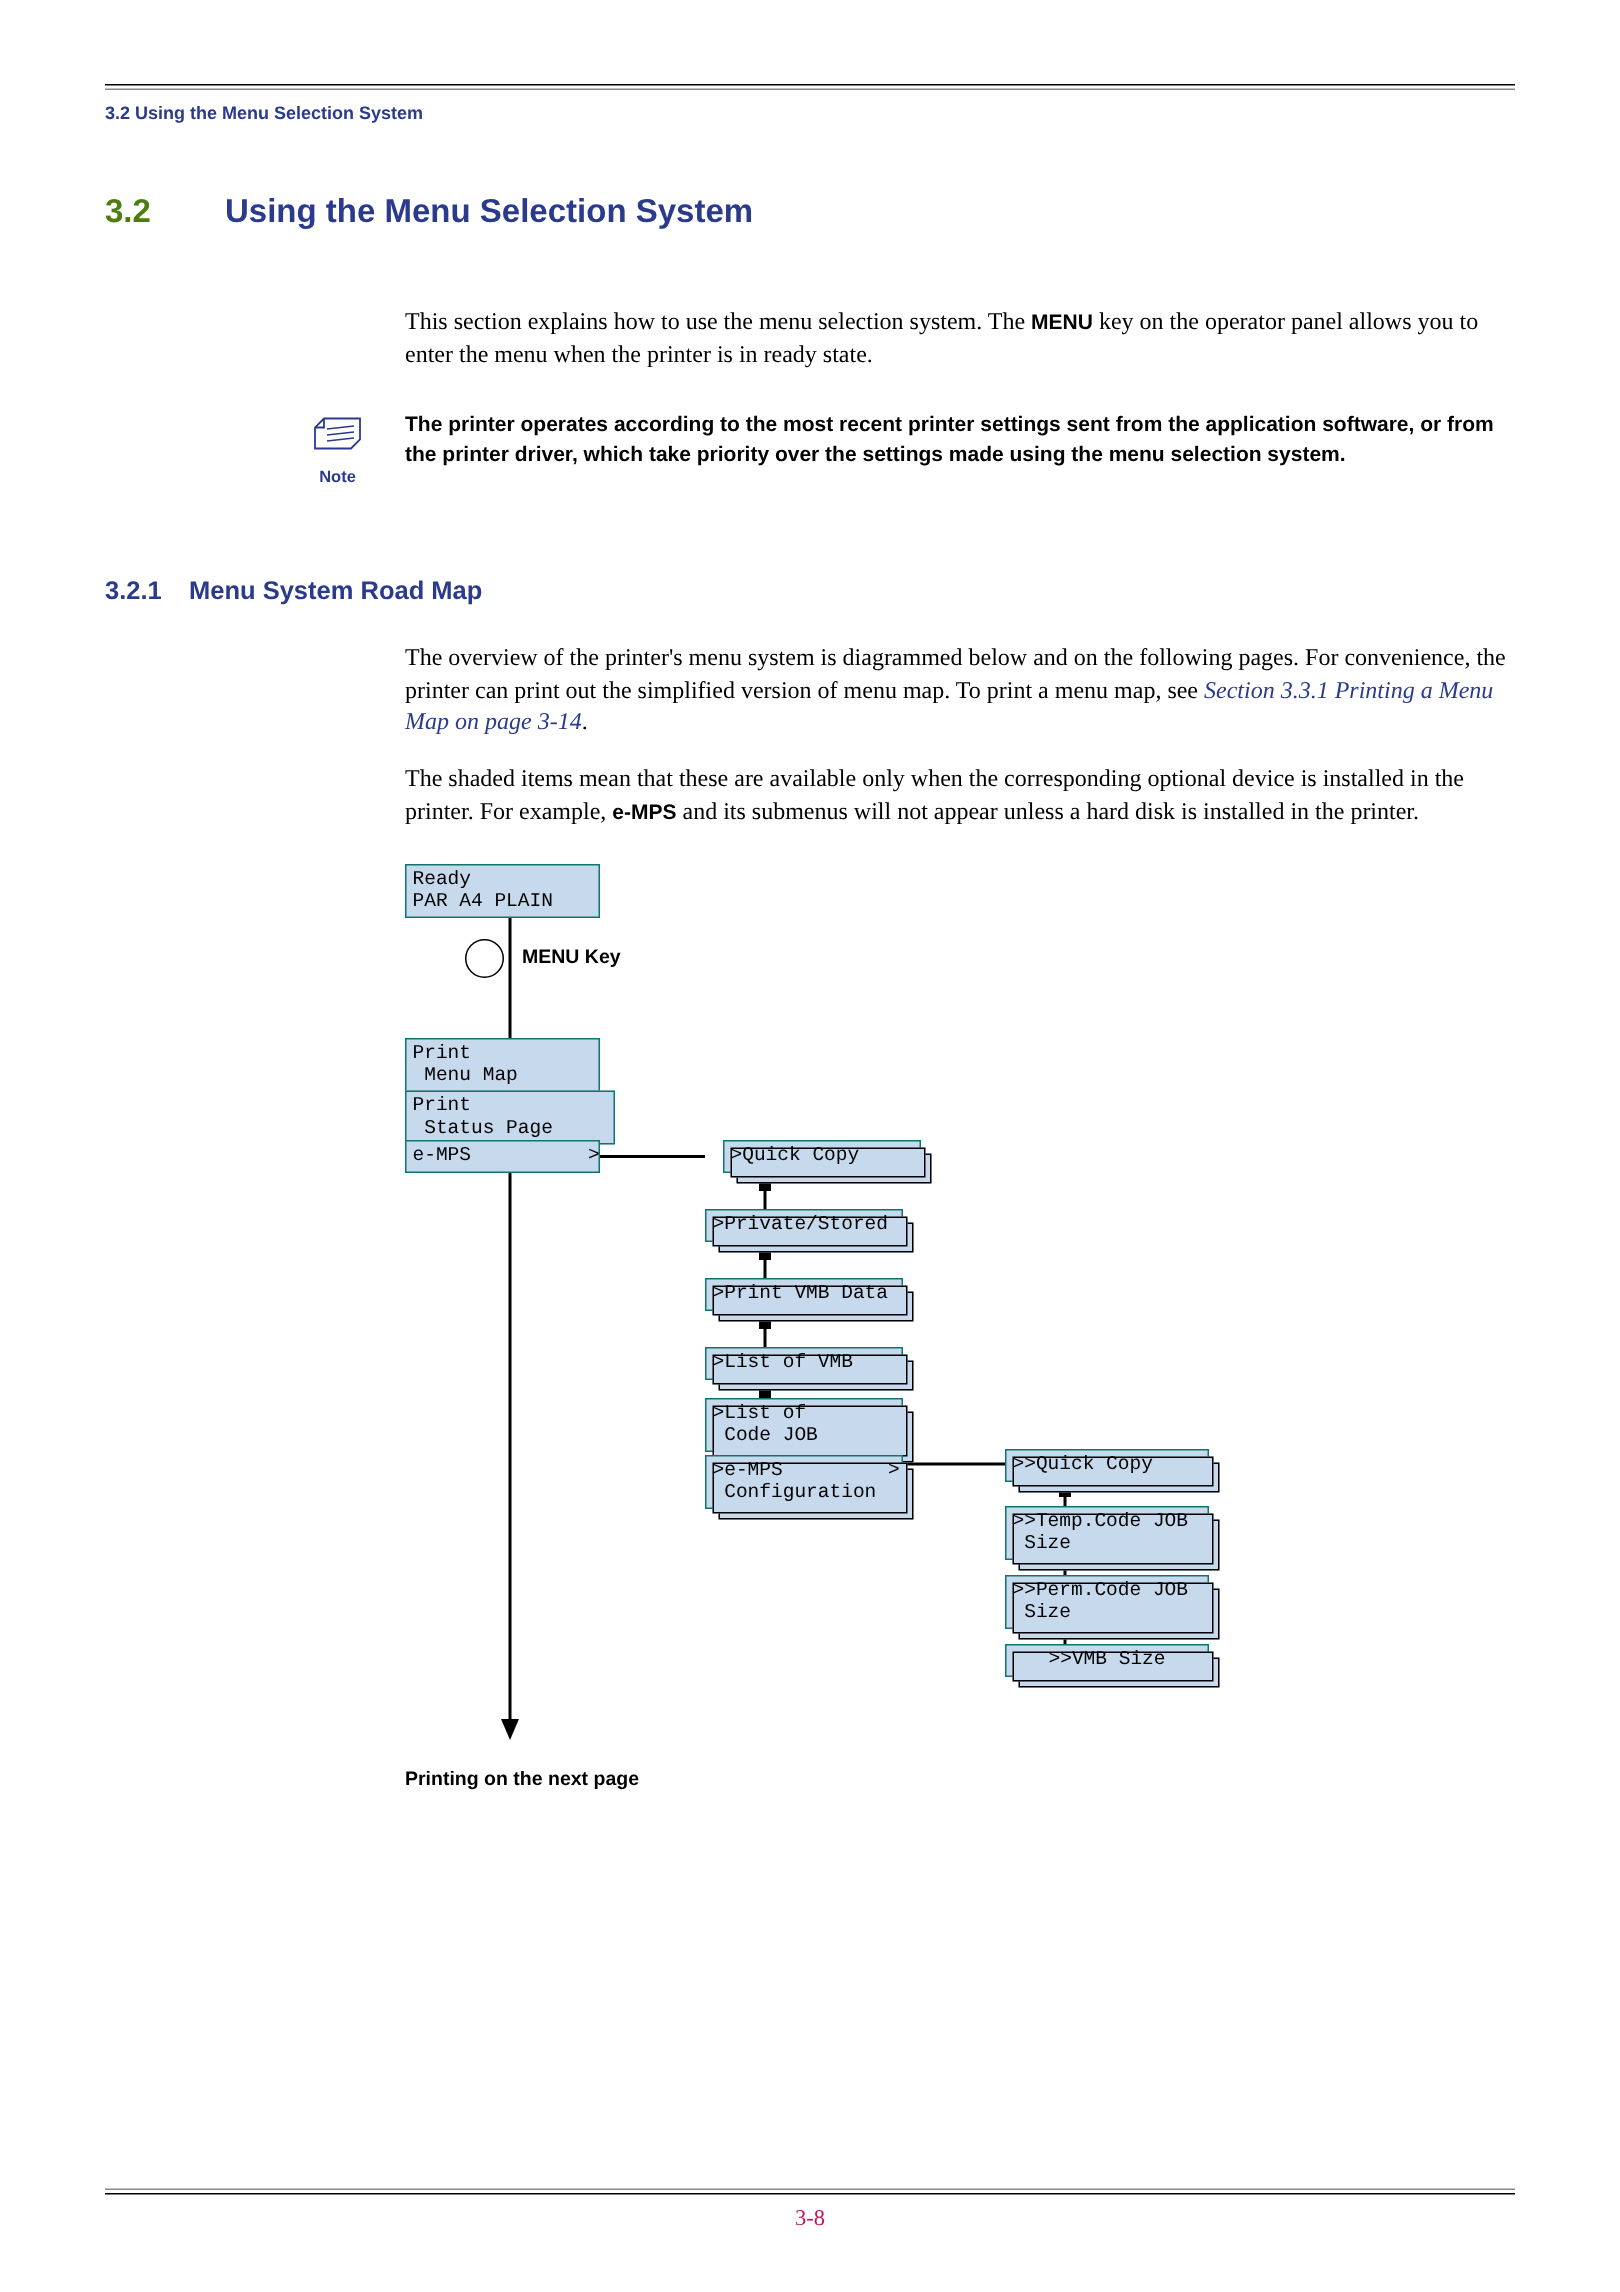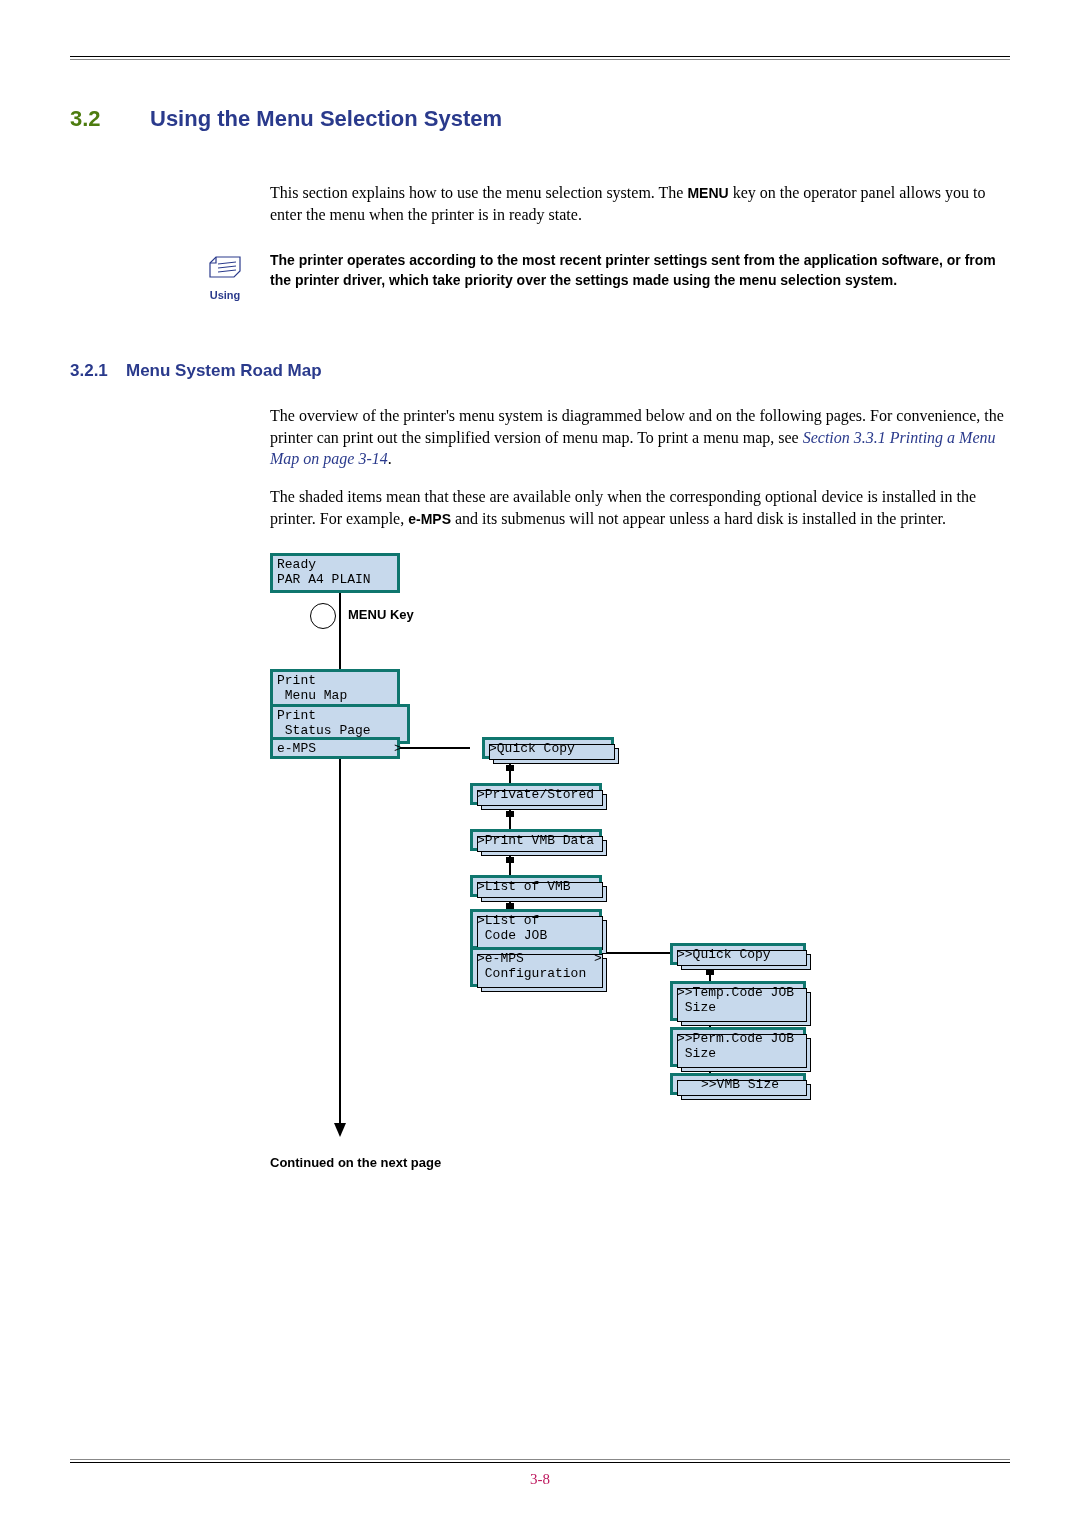--- a/index.html
+++ b/index.html
@@ -126,21 +126,21 @@
     margin-top: 24px;
     margin-left: 200px;
     width: 640px;
     height: 590px;
     font-family: "Courier New", monospace;
     font-size: 13px;
   }
   .mbox {
     position: absolute;
     background: #c7d9ec;
-    border: 3px solid #0f766e;
+    border: 1px solid #0f766e;
     padding: 2px 4px;
     line-height: 1.15;
     white-space: pre;
     box-sizing: border-box;
   }
   .stack::after {
     content: "";
     position: absolute;
     top: 4px; left: 4px; right: -4px; bottom: -4px;
     border: 1px solid #000;
@@ -193,39 +193,40 @@
     margin-top: 8px;
   }
 </style>
 </head>
 <body>
 
 <div class="page">
 
   <hr class="rule">
   <hr class="rule rule-thin">
+  <div class="header-text">3.2 Using the Menu Selection System</div>
 
   <div class="section-row">
     <div class="section-num">3.2</div>
     <div class="section-title">Using the Menu Selection System</div>
   </div>
 
   <div class="body-col">
     <p class="para">
       <span>This section explains how to use the menu selection system. The </span><span class="mono-bold">MENU</span><span> key on the operator panel allows you to enter the menu when the printer is in ready state.</span>
     </p>
 
     <div class="note-block">
       <div class="note-icon-wrap">
         <svg width="38" height="32" viewBox="0 0 38 32">
           <path d="M4 26 L28 26 L34 20 L34 6 L10 6 L4 12 Z" fill="#fff" stroke="#2a3a8c" stroke-width="1.2"></path>
           <path d="M10 6 L10 12 L4 12" fill="none" stroke="#2a3a8c" stroke-width="1.2"></path>
           <path d="M12 13 L30 11 M12 17 L30 15 M12 21 L30 19" stroke="#2a3a8c" stroke-width="1"></path>
         </svg>
-        <div class="note-label">Using</div>
+        <div class="note-label">Note</div>
       </div>
       <div class="note-text">The printer operates according to the most recent printer settings sent from the application software, or from the printer driver, which take priority over the settings made using the menu selection system.</div>
     </div>
   </div>
 
   <div class="subsection-row">
     <div class="subsection-num">3.2.1</div>
     <div class="subsection-title">Menu System Road Map</div>
   </div>
 
@@ -294,21 +295,21 @@
 
     <div class="mbox stack" style="left:400px; top:390px; width:136px; height:22px;"><span>&gt;&gt;Quick Copy</span></div>
     <div class="mbox stack" style="left:400px; top:428px; width:136px;"><span>&gt;&gt;Temp.Code JOB</span>
 <span> Size</span></div>
     <div class="mbox stack" style="left:400px; top:474px; width:136px;"><span>&gt;&gt;Perm.Code JOB</span>
 <span> Size</span></div>
     <div class="mbox stack" style="left:400px; top:520px; width:136px; height:22px;padding-left:28px;"><span>&gt;&gt;VMB Size</span></div>
 
   </div>
 
-  <div class="continued">Continued on the next page</div>
+  <div class="continued">Printing on the next page</div>
 
   <div class="footer">
     <hr class="rule rule-thin">
     <hr class="rule" style="margin-top:2px;">
     <div class="page-num">3-8</div>
   </div>
 
 </div>
 
 </body></html>

